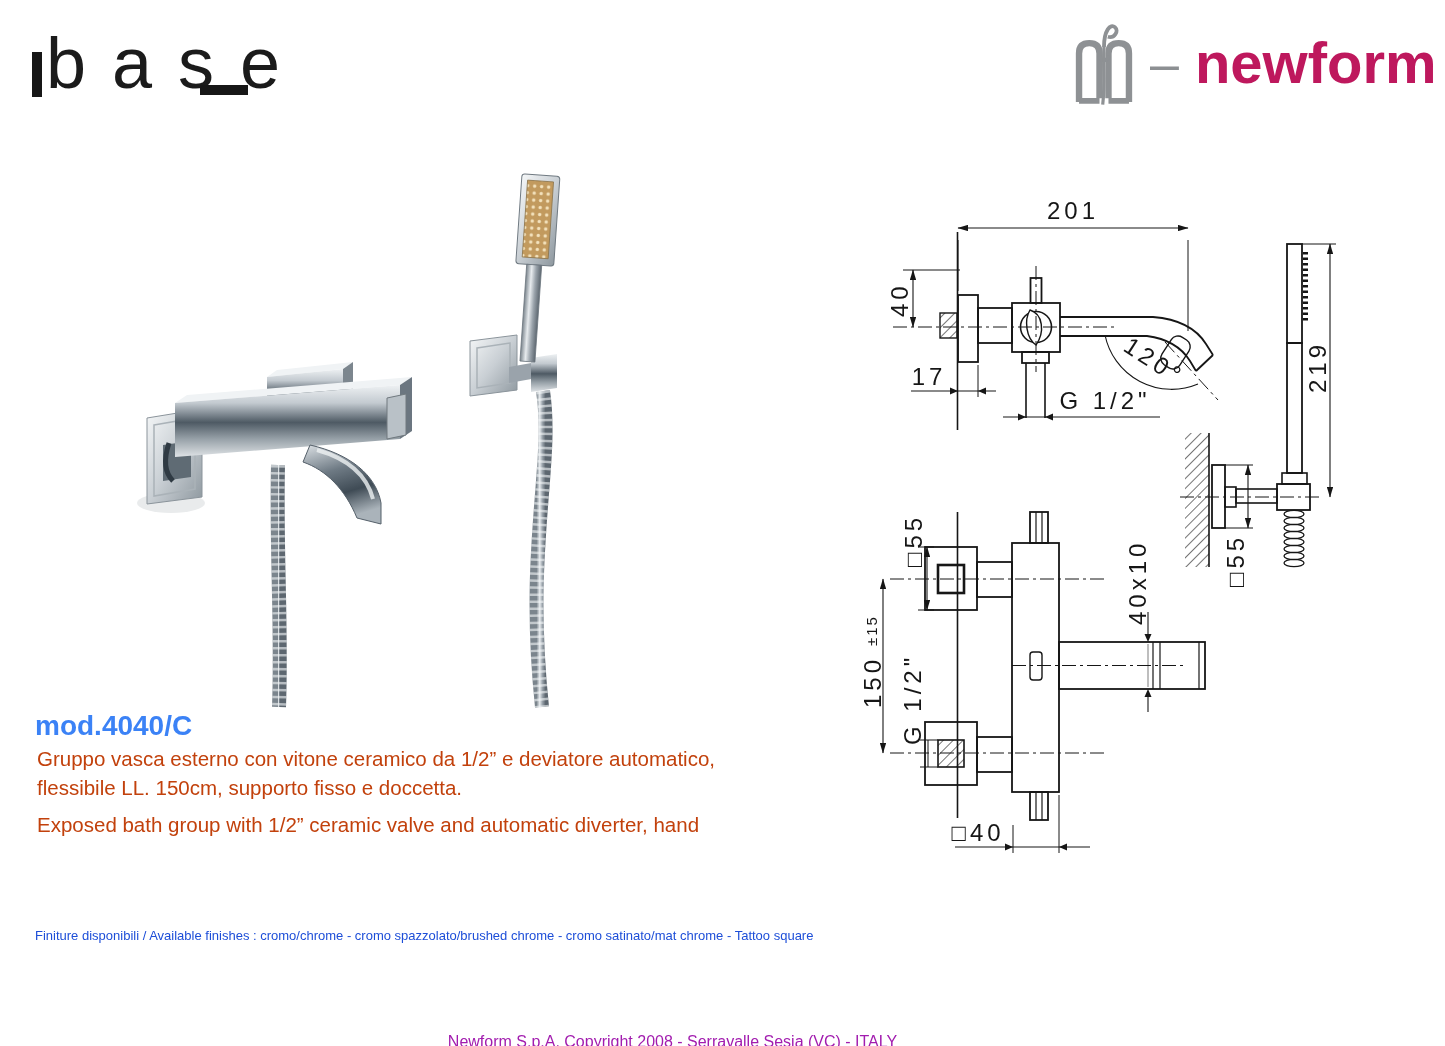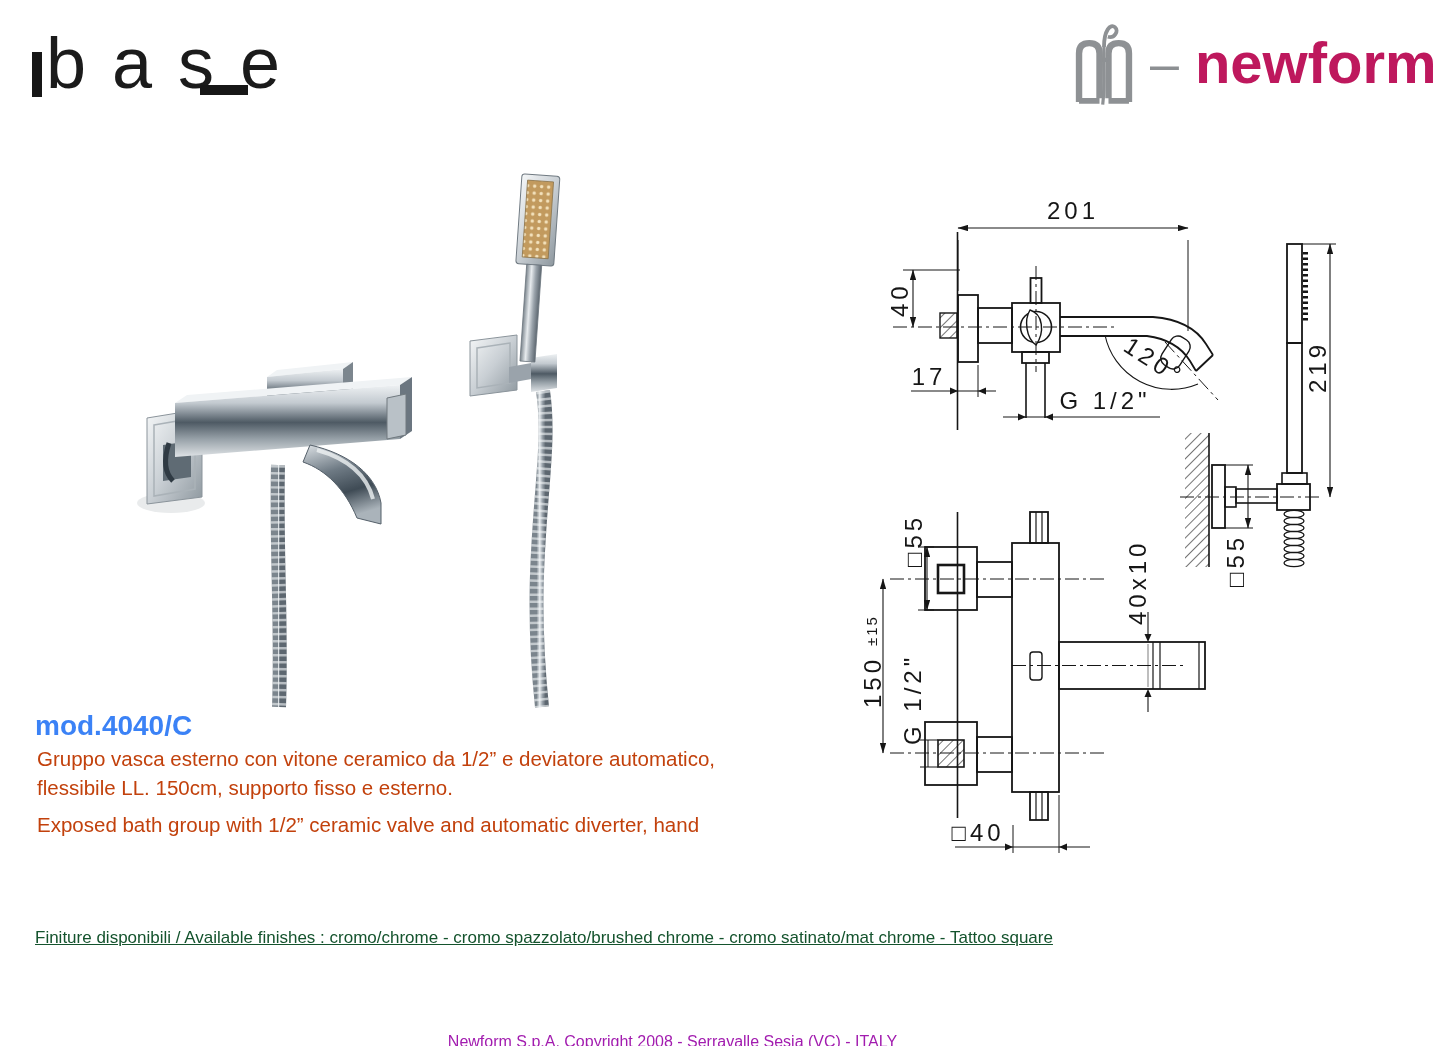--- a/index.html
+++ b/index.html
@@ -21,21 +21,21 @@
   .newform-logo .word{font-size:58px;font-weight:bold;color:#be185d;letter-spacing:0px;line-height:90px;}
   
   .photo{position:absolute;left:105px;top:155px;}
   .drawings{position:absolute;left:840px;top:180px;}
   
   .model{position:absolute;left:35px;top:710px;font-size:28px;font-weight:bold;color:#3b82f6;}
   .descr{position:absolute;left:37px;font-size:20.5px;color:#c2410c;line-height:29px;}
   .descr-it{top:744px;}
   .descr-en{top:810px;text-align:right;}
   .descr span{display:block;}
-  .finishes{position:absolute;left:35px;top:928px;font-size:17px;color:#14532d;text-decoration:underline;}
+  .finishes{position:absolute;left:35px;top:928px;font-size:13px;color:#1d4ed8;}
   .footer{position:absolute;left:0;top:1009px;width:1345px;text-align:center;font-size:16px;color:#a21caf;margin-top:24px;}
   
   text{font-family:"Liberation Sans","DejaVu Sans",sans-serif;fill:#161616;}
   .dimtxt{font-size:24px;letter-spacing:4px;}
   .dimtxt-sm{font-size:15px;letter-spacing:2px;}
 </style>
 </head>
 <body>
 
 <div class="page">
@@ -267,21 +267,21 @@
     <text class="dimtxt" transform="translate(881,708) rotate(-90)">150</text>
     <text class="dimtxt-sm" transform="translate(877,646) rotate(-90)">±15</text>
     <text class="dimtxt" transform="translate(921,745) rotate(-90)">G 1/2"</text>
     <text class="dimtxt" transform="translate(1146,625) rotate(-90)">40x10</text>
     <text class="dimtxt" x="978" y="841" text-anchor="middle">□40</text>
   </svg>
 
   <div class="model">mod.4040/C</div>
   <div class="descr descr-it">
     <span>Gruppo vasca esterno con vitone ceramico da 1/2” e deviatore automatico,</span>
-    <span>flessibile LL. 150cm, supporto fisso e esterno.</span>
+    <span>flessibile LL. 150cm, supporto fisso e doccetta.</span>
   </div>
   <div class="descr descr-en">
     <span>Exposed bath group with 1/2” ceramic valve and automatic diverter, hand</span>
   </div>
 
   <div class="finishes">Finiture disponibili / Available finishes : cromo/chrome  -  cromo spazzolato/brushed chrome - cromo satinato/mat chrome - Tattoo square</div>
 
   <div class="footer">Newform S.p.A. Copyright 2008 - Serravalle Sesia (VC) - ITALY</div>
 
 </div>

